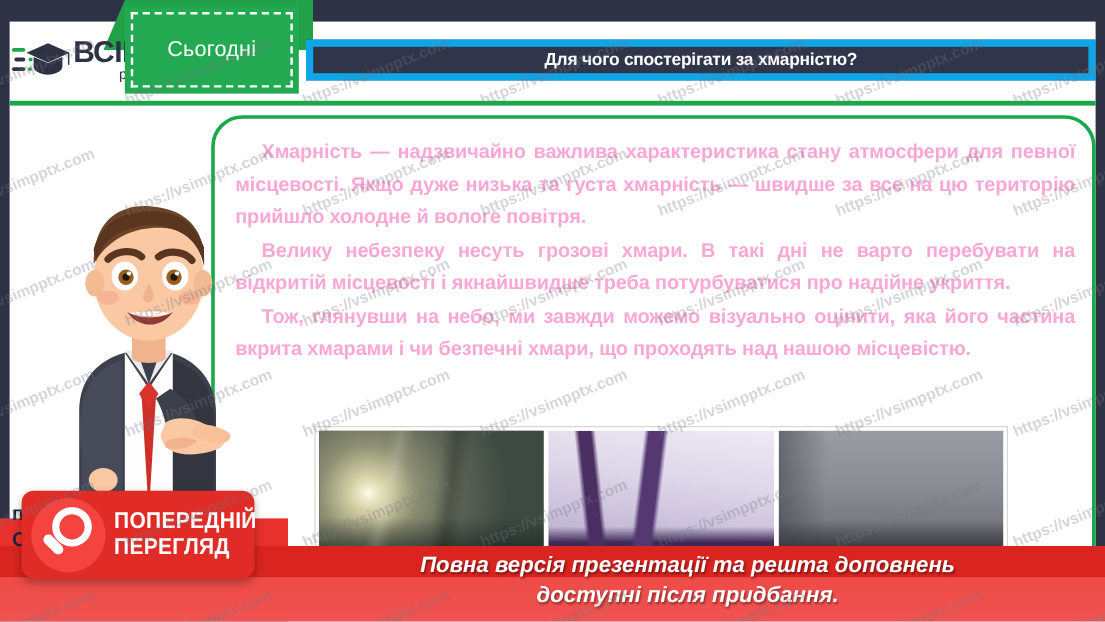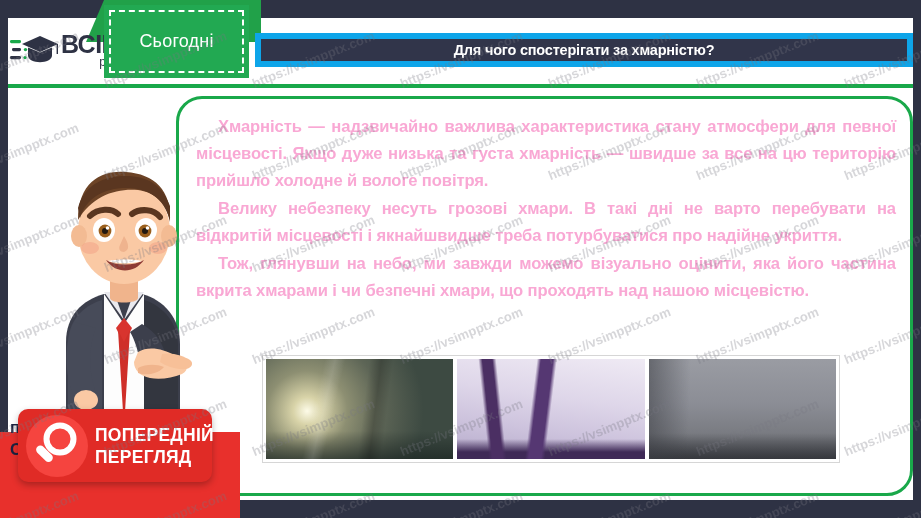--- a/index.html
+++ b/index.html
@@ -448,20 +448,27 @@
 
       <ellipse cx="56" cy="272" rx="12" ry="10" fill="#fac9a4"></ellipse>
     </svg>
   </div>
 
   <div class="hidden-frag" style="top:418px;">п</div>
   <div class="hidden-frag" style="top:440px;">С</div>
 
   <div class="red-left-block"></div>
 
+  <div class="red-banner">
+    <div class="banner-top-strip"></div>
+    <div class="banner-text">
+      <div>Повна версія презентації та решта доповнень</div>
+      <div>доступні після придбання.</div>
+    </div>
+  </div>
 
   <div class="preview-badge">
     <span class="mag-circle">
       <svg viewBox="0 0 62 62" width="62" height="62" aria-hidden="true">
         <circle cx="34" cy="24" r="13.5" fill="none" stroke="#ffffff" stroke-width="6"></circle>
         <rect x="8.5" y="34.5" width="20" height="8.5" rx="4.2" fill="#ffffff" transform="rotate(45 18.5 38.7)"></rect>
       </svg>
     </span>
     <span class="badge-words">
       <span class="bw">ПОПЕРЕДНІЙ</span>

